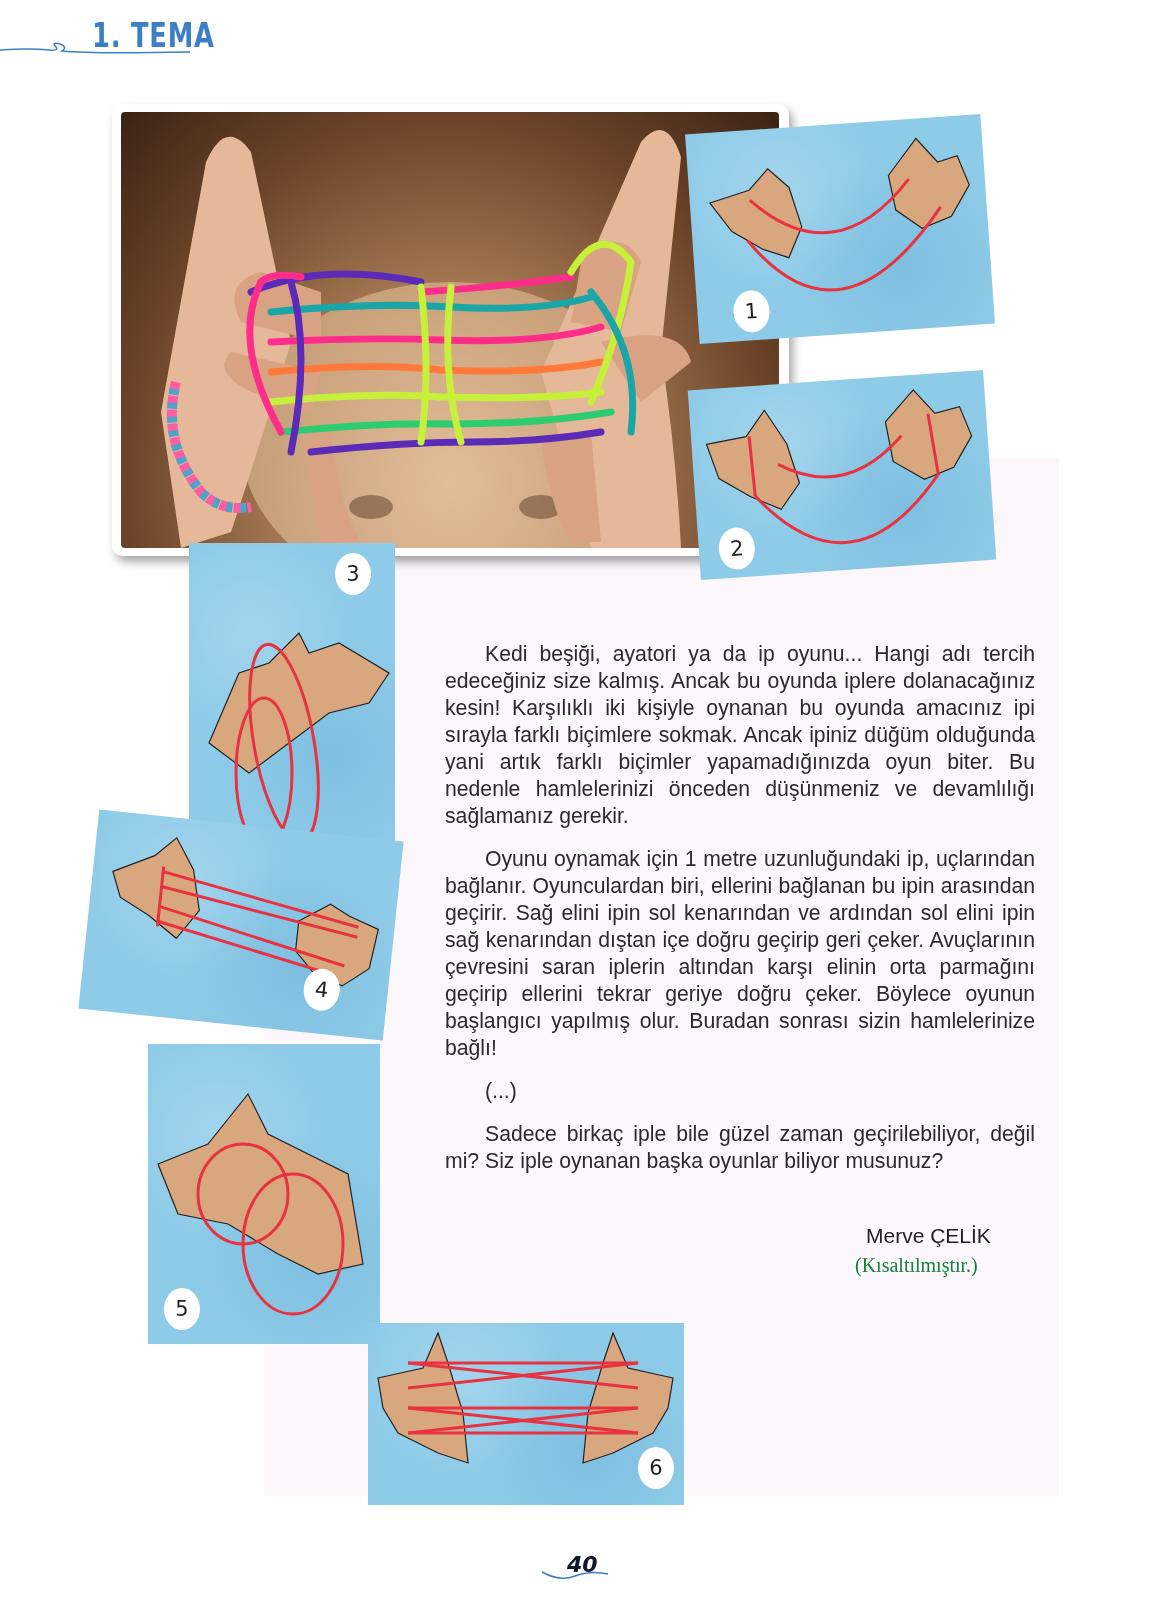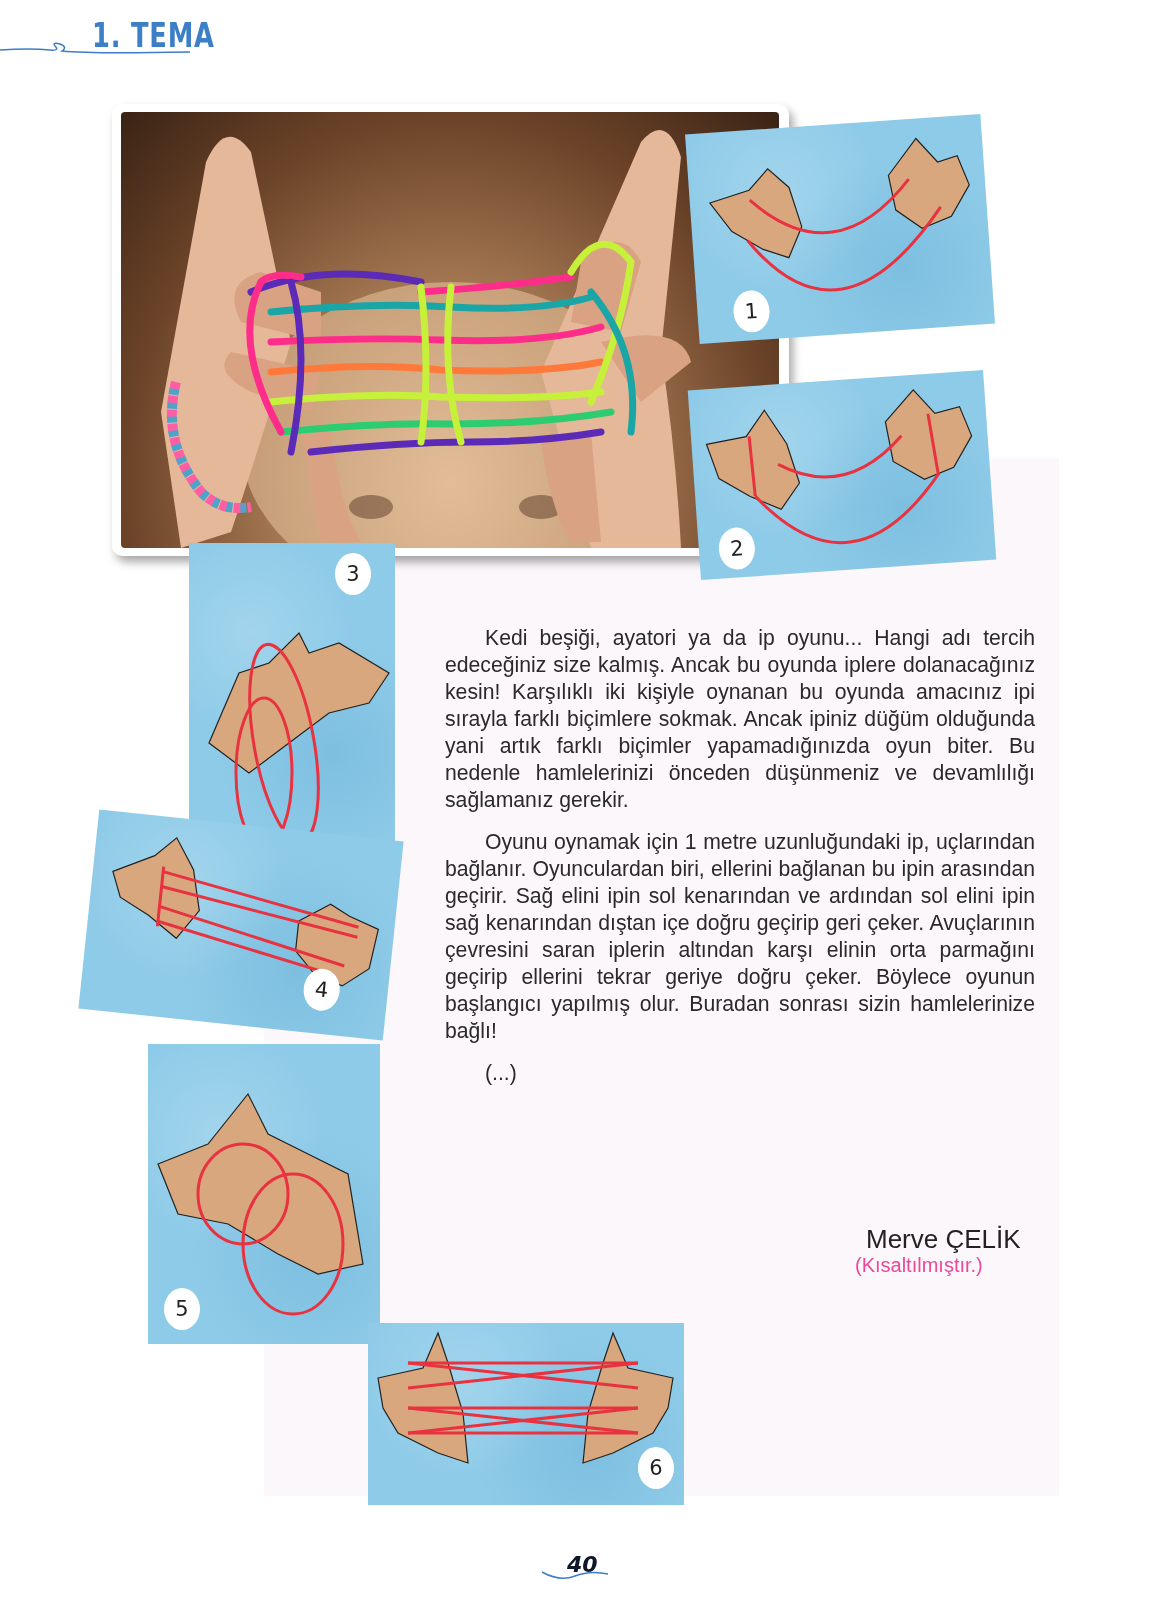--- a/index.html
+++ b/index.html
@@ -42,26 +42,26 @@
     position: absolute; width: 36px; height: 42px; border-radius: 50%;
     background: #fff; color: #222; font-size: 21px;
     display: flex; align-items: center; justify-content: center;
     font-family: "DejaVu Sans", sans-serif;
   }
   .body-text {
     position: absolute; left: 445px; top: 624px; width: 590px;
     font-size: 21.2px; line-height: 27px; color: #2a2a2a;
     text-align: justify;
   }
-  .body-text p { margin: 0 0 15px 0; text-indent: 40px; }
+  .body-text p { margin: 16px 0 15px 0; text-indent: 40px; }
   .author {
-    position: absolute; left: 866px; top: 1224px; font-size: 26px; color: #222;
+    position: absolute; left: 866px; top: 1224px; font-size: 21px; color: #222;
   }
   .source-note {
-    position: absolute; left: 855px; top: 1254px; font-size: 20px; color: #ec4899;
+    position: absolute; left: 855px; top: 1254px; font-size: 20px; color: #15803d; font-family: Liberation Serif, serif;
   }
   .page-number {
     position: absolute; left: 567px; top: 1552px;
     font-family: "DejaVu Sans", sans-serif; font-weight: bold; font-style: italic;
     font-size: 22px; color: #0f172a;
   }
   .page-swirl { position: absolute; left: 540px; top: 1568px; }
   svg { display: block; }
 </style>
 </head>
@@ -184,20 +184,21 @@
       <path d="M40 110 L270 110"></path>
     </g>
   </svg>
   <div class="badge" style="left:270px; top:124px;">6</div>
 </div>
 
 <div class="body-text">
   <p>Kedi beşiği, ayatori ya da ip oyunu... Hangi adı tercih edeceğiniz size kalmış. Ancak bu oyunda iplere dolanacağınız kesin! Karşılıklı iki kişiyle oynanan bu oyunda amacınız ipi sırayla farklı biçimlere sokmak. Ancak ipiniz düğüm olduğunda yani artık farklı biçimler yapamadığınızda oyun biter. Bu nedenle hamlelerinizi önceden düşünmeniz ve devamlılığı sağlamanız gerekir.</p>
   <p>Oyunu oynamak için 1 metre uzunluğundaki ip, uçlarından bağlanır. Oyunculardan biri, ellerini bağlanan bu ipin arasından geçirir. Sağ elini ipin sol kenarından ve ardından sol elini ipin sağ kenarından dıştan içe doğru geçirip geri çeker. Avuçlarının çevresini saran iplerin altından karşı elinin orta parmağını geçirip ellerini tekrar geriye doğru çeker. Böylece oyunun başlangıcı yapılmış olur. Buradan sonrası sizin hamlelerinize bağlı!</p>
   <p>(...)</p>
+  <p>Sadece birkaç iple bile güzel zaman geçirilebiliyor, değil mi? Siz iple oynanan başka oyunlar biliyor musunuz?</p>
 </div>
 
 <div class="author">Merve ÇELİK</div>
 <div class="source-note">(Kısaltılmıştır.)</div>
 
 <div class="page-number">40</div>
 <svg class="page-swirl" width="70" height="16" viewBox="0 0 70 16">
   <path d="M2 4 Q20 14 35 8 Q50 2 68 6" fill="none" stroke="#3d7fc6" stroke-width="1.5"></path>
 </svg>
 

